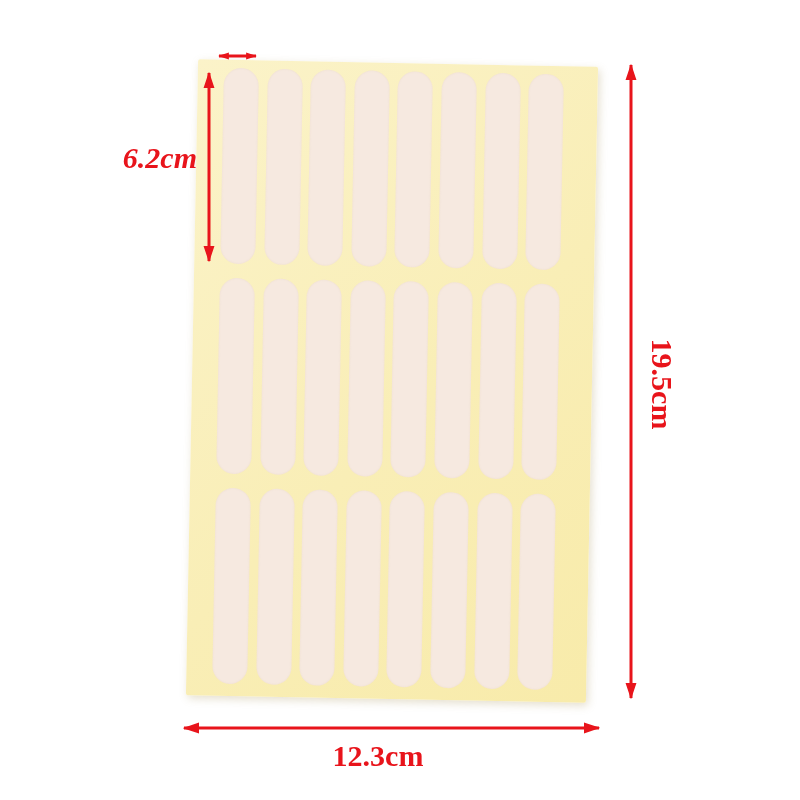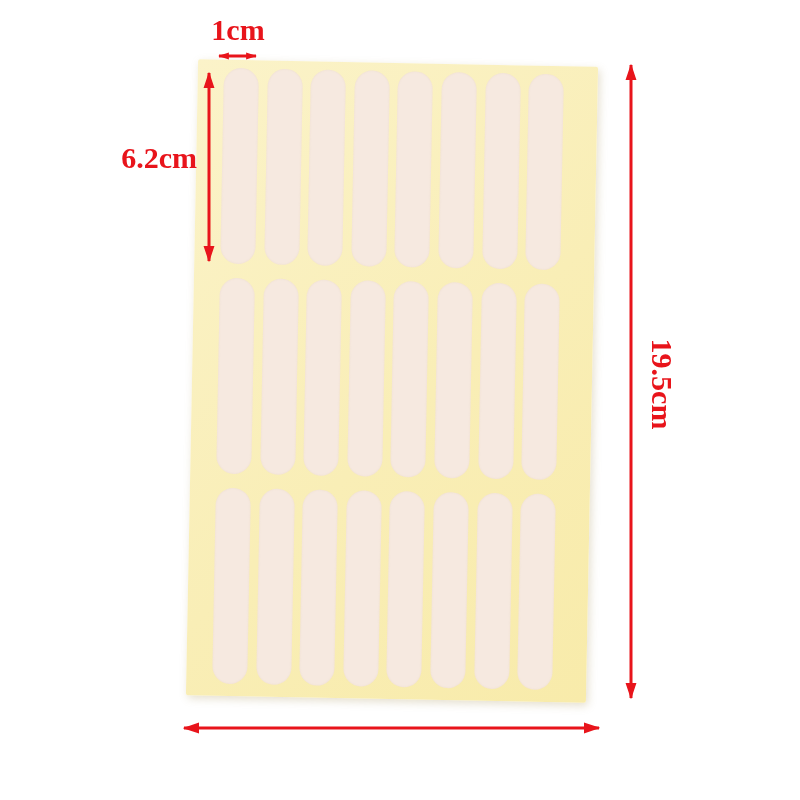--- a/index.html
+++ b/index.html
@@ -65,21 +65,21 @@
     position: absolute;
     top: 8px;
     right: 12px;
     color: var(--accent);
     font-weight: bold;
     font-size: 40px;
     line-height: 1;
     white-space: pre;
   }
   .label-sticker-width  { left: 193px; top: 15px;  width: 90px;  text-align: center; }
-  .label-sticker-height { left: 85px;  top: 143px; width: 112px; text-align: right; }
+  .label-sticker-height { left: 85px;  top: 143px; width: 112px; text-align: right; font-style: italic; }
   .label-sheet-height   {
     left: 602px; top: 369px; width: 120px; height: 30px;
     text-align: center;
     transform: rotate(90deg);
     transform-origin: 50% 50%;
   }
   .label-sheet-width    { left: 308px; top: 741px; width: 140px; text-align: center; }
 </style>
 </head>
 <body>
@@ -130,19 +130,19 @@
         <path d="M0,0 L12,4 L0,8 z" fill="#e8141b"></path>
       </marker>
     </defs>
     <line x1="219" y1="56" x2="256" y2="56" stroke="#e8141b" stroke-width="3" marker-start="url(#ahs)" marker-end="url(#ahs)"></line>
     <line x1="209" y1="73" x2="209" y2="261" stroke="#e8141b" stroke-width="3" marker-start="url(#ah)" marker-end="url(#ah)"></line>
     <line x1="631" y1="65" x2="631" y2="698" stroke="#e8141b" stroke-width="3" marker-start="url(#ah)" marker-end="url(#ah)"></line>
     <line x1="184" y1="728" x2="599" y2="728" stroke="#e8141b" stroke-width="3" marker-start="url(#ah)" marker-end="url(#ah)"></line>
   </svg>
 
 
-  <div class="dim-label label-sticker-width">1cm</div>
 
   <div class="dim-label label-sticker-height">6.2cm</div>
 
   <div class="dim-label label-sheet-height">19.5cm</div>
 
+  <div class="dim-label label-sheet-width">12.3cm</div>
 </div>
 
 </body></html>

